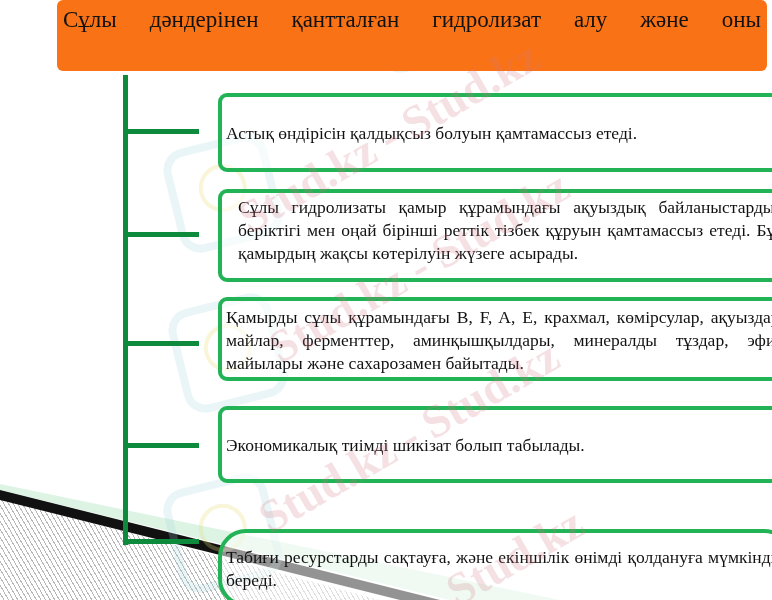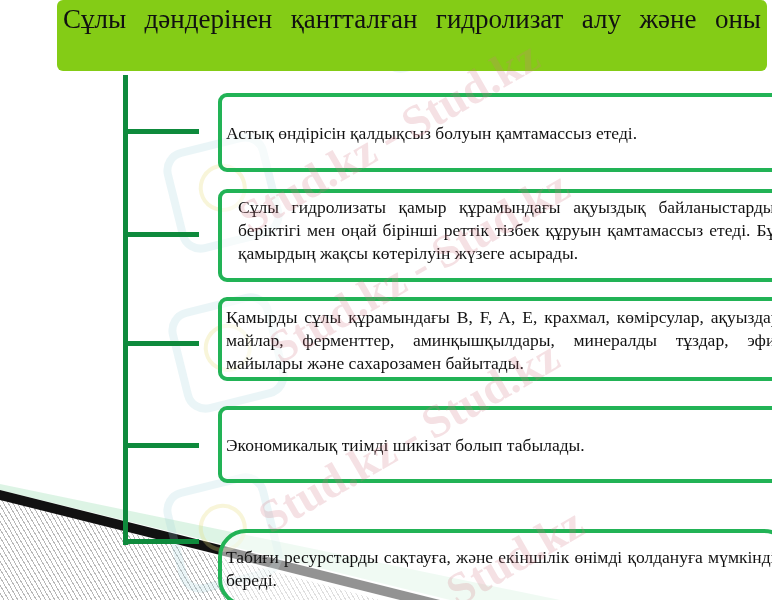--- a/index.html
+++ b/index.html
@@ -20,23 +20,23 @@
       clip-path: polygon(0px 490px, 440px 600px, 400px 600px, 0px 500px);
     }
     .green-band {
       position:absolute; left:0; top:0; width:772px; height:600px;
       background:#d9f3e2;
       clip-path: polygon(0px 484px, 560px 600px, 450px 600px, 0px 490px);
       opacity:0.9;
     }
     .title-box {
       position:absolute; left:57px; top:0px; width:710px; height:71px;
-      background:#84cc16; border-radius:6px;
+      background:#f97316; border-radius:6px;
       box-sizing:border-box; padding:4px 6px 0 6px;
-      font-size:27px; line-height:31px; text-align:justify;
+      font-size:23px; line-height:31px; text-align:justify;
       text-align-last:left;
     }
     .title-line { display:block; text-align:justify; text-align-last:justify; }
     .title-line.last { text-align-last:left; }
     .vline {
       position:absolute; left:123px; top:75px; width:5px; height:470px;
       background:#0e8a3c;
     }
     .hconn {
       position:absolute; left:123px; height:5px; width:76px; background:#0e8a3c;

